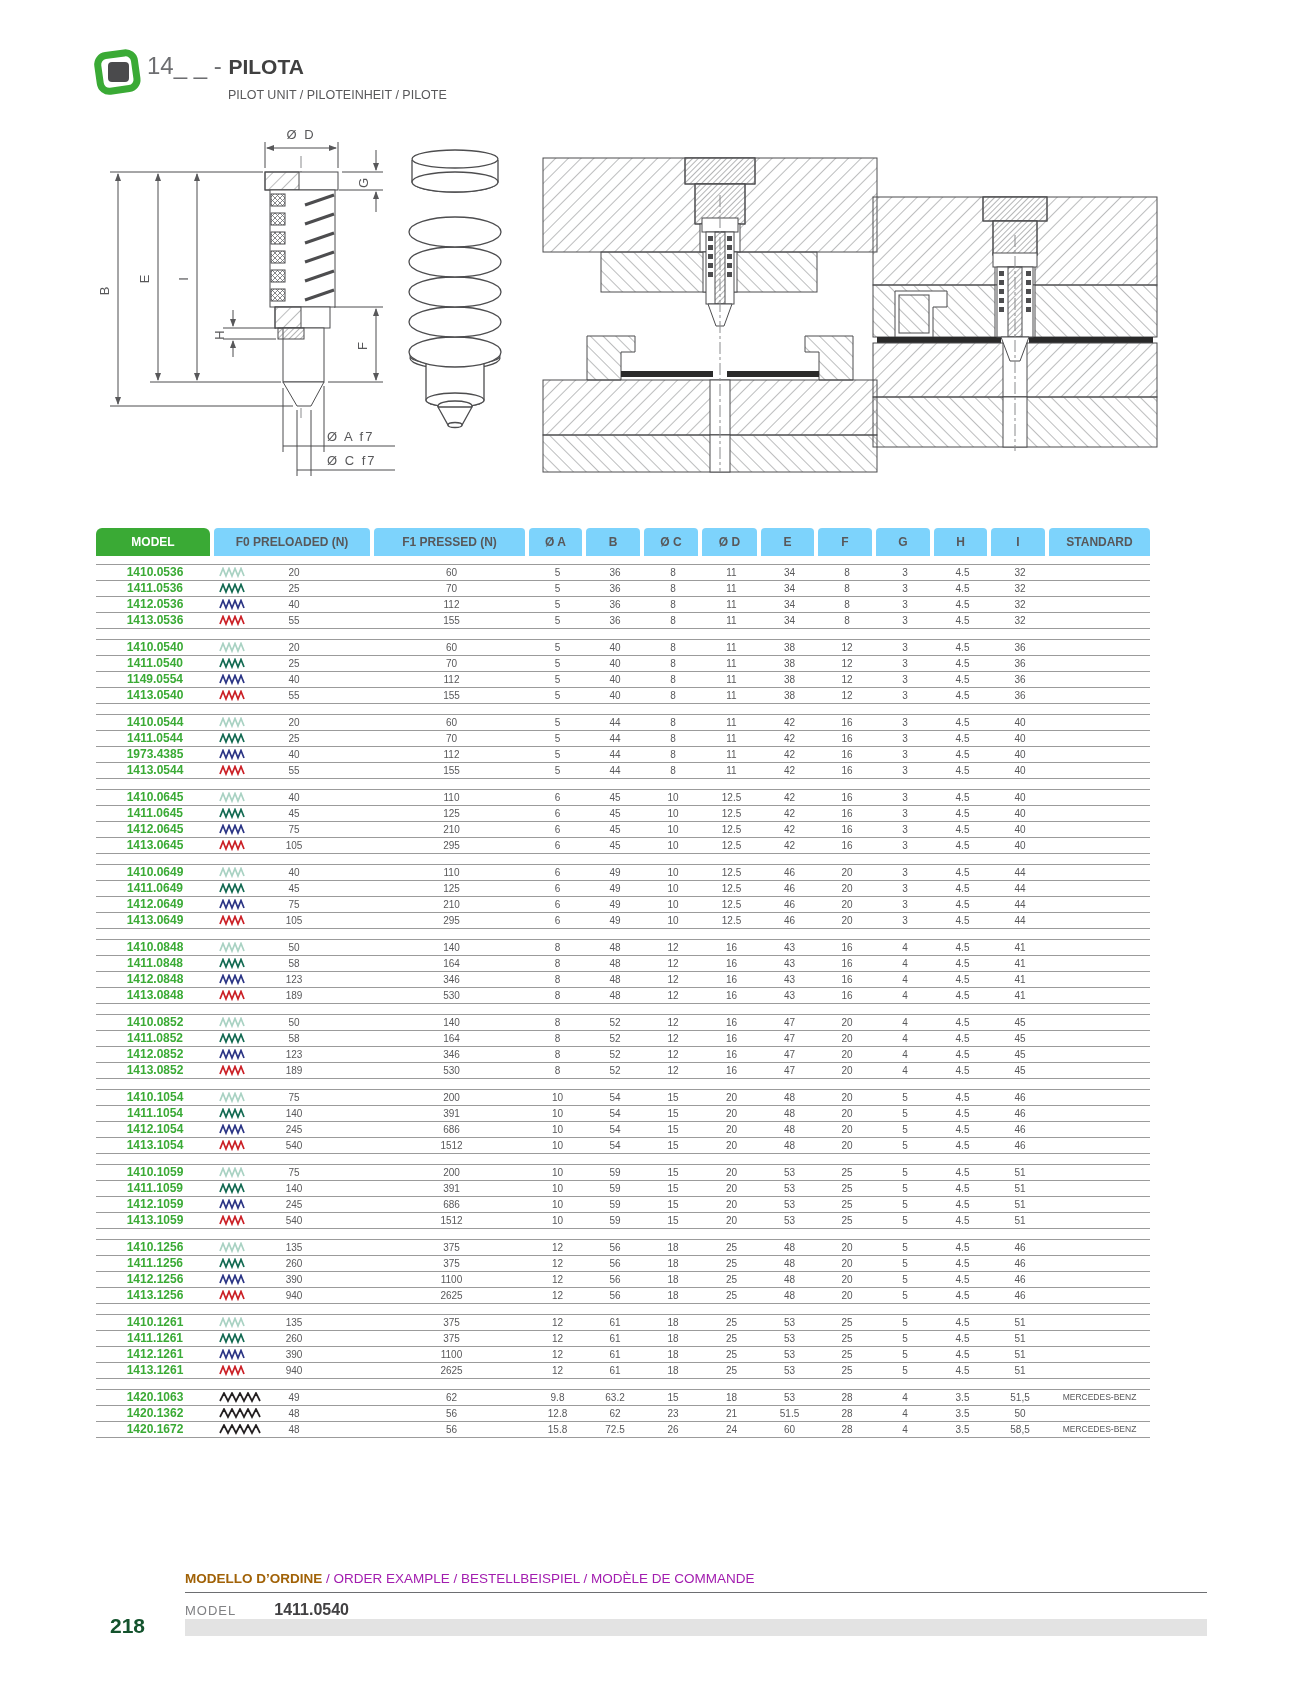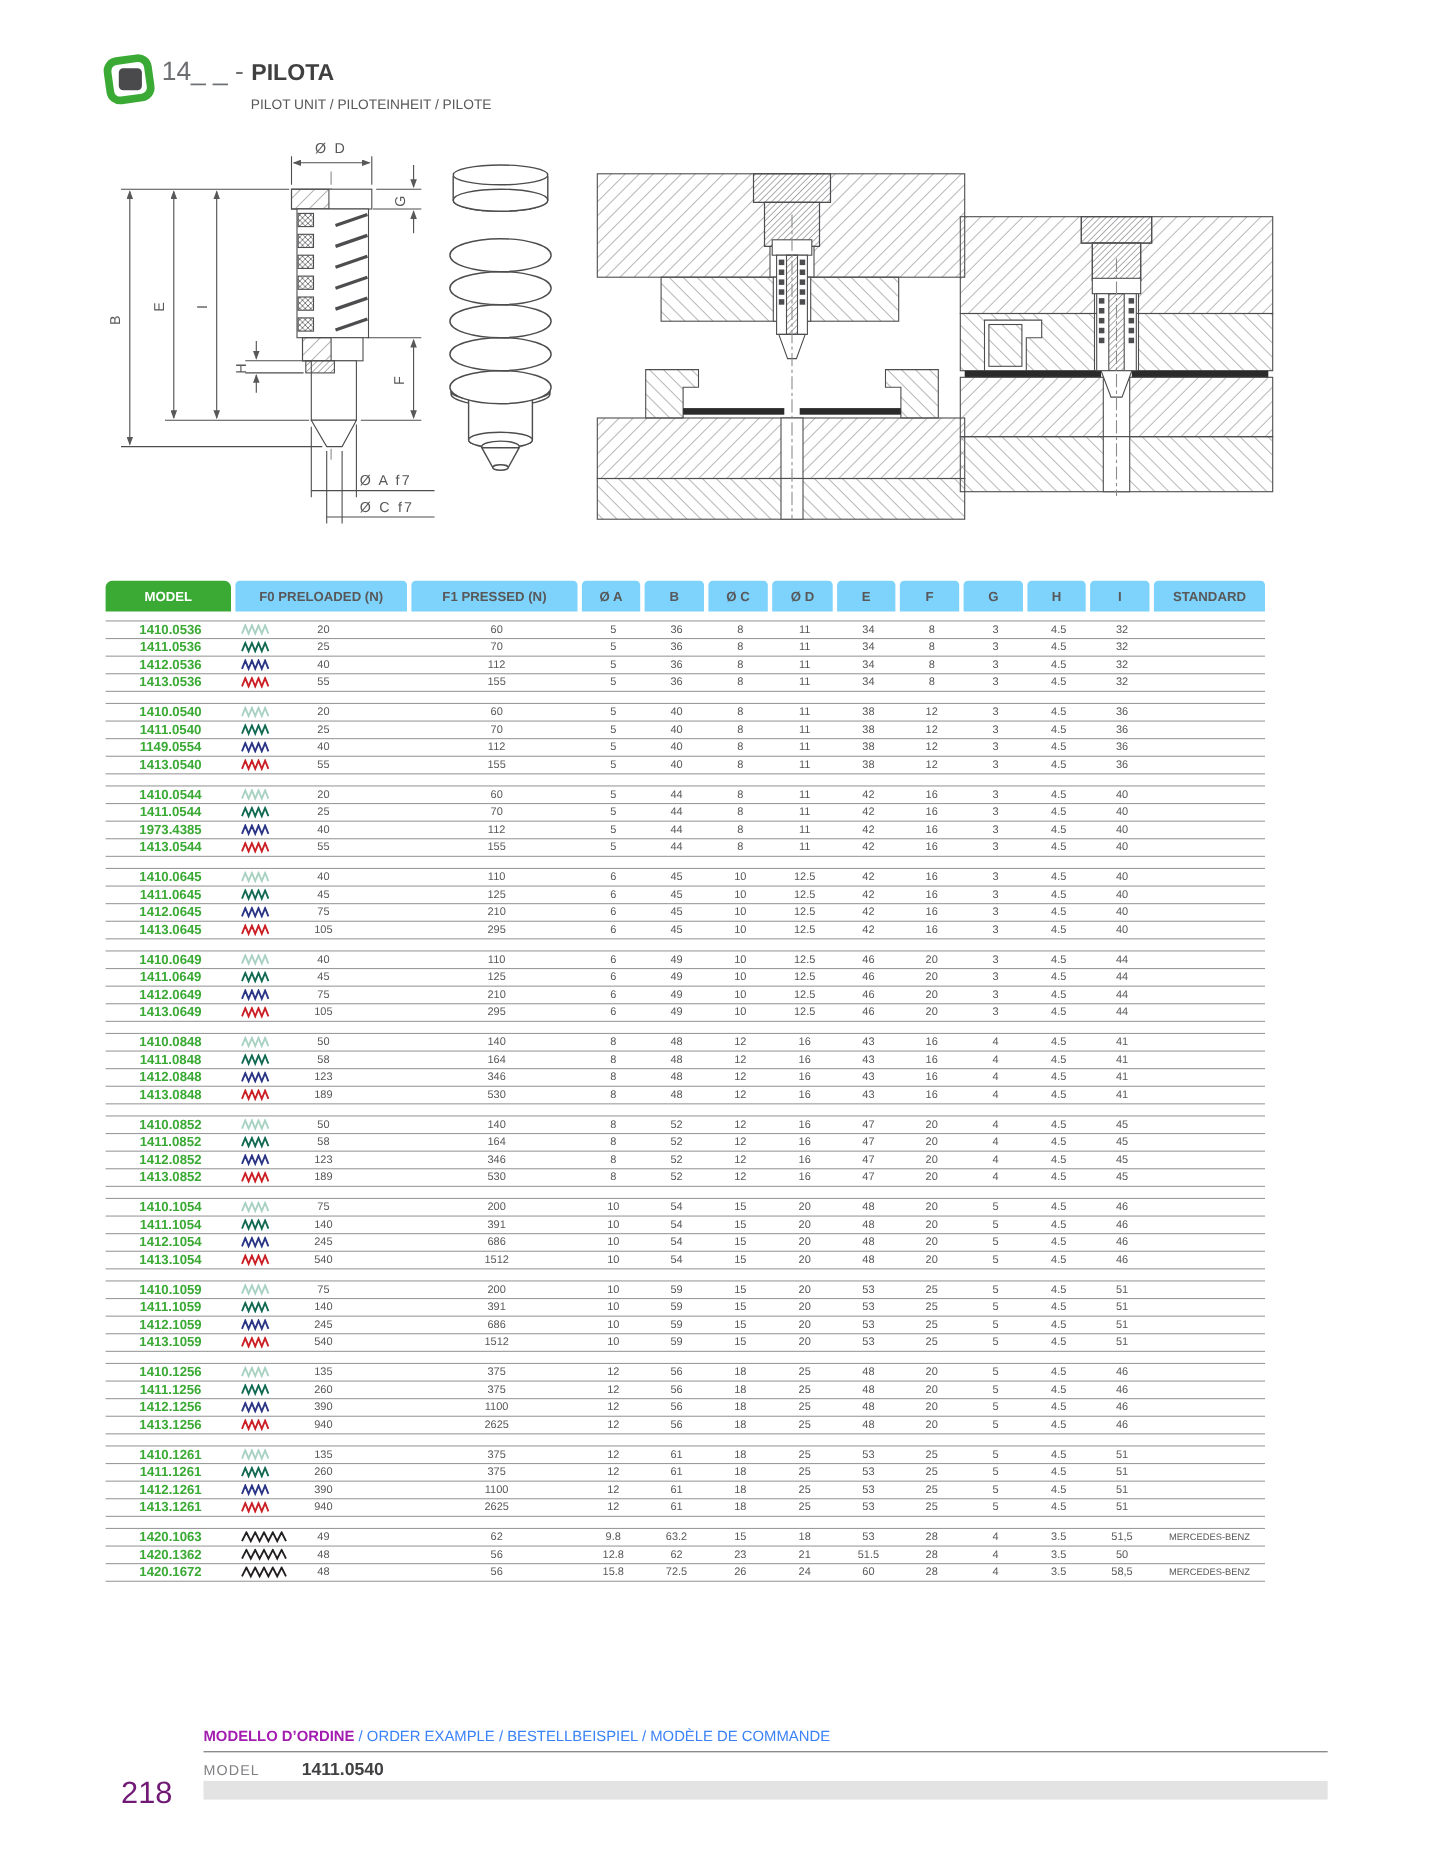--- a/index.html
+++ b/index.html
@@ -32,27 +32,27 @@
   .tgroup{border-top:1px solid #9b9b9b;margin-bottom:10px;}
   .trow{height:16px;border-bottom:1px solid #9b9b9b;align-items:center;box-sizing:border-box;}
   .tcell{text-align:center;font-size:10px;color:#58585a;line-height:15px;}
   .tcell.model{color:#3aaa35;font-weight:bold;font-size:12px;}
   .tcell.f0{position:relative;}
   .spring-holder{position:absolute;left:5px;top:2px;height:11px;display:flex;align-items:center;}
   .tcell.std{font-size:8.5px;}
 
   
   #order-heading{left:185px;top:1571px;font-size:13.5px;white-space:nowrap;}
-  #order-heading .bold{font-weight:bold;color:#a21caf;}
-  #order-heading .rest{color:#3b82f6;}
+  #order-heading .bold{font-weight:bold;color:#a16207;}
+  #order-heading .rest{color:#a21caf;}
   #order-rule{left:185px;top:1592px;width:1022px;height:1px;background:#6d6e71;}
   #order-model{left:185px;top:1601px;white-space:nowrap;}
   #order-model .lbl{font-size:13px;color:#808184;letter-spacing:1px;}
   #order-model .val{font-size:16px;font-weight:bold;color:#414042;margin-left:38px;}
-  #page-num{left:110px;top:1614px;font-size:28px;font-weight:normal;color:#701a75;}
+  #page-num{left:110px;top:1614px;font-size:21px;font-weight:bold;color:#14532d;}
   #footer-bar{left:185px;top:1619px;width:1022px;height:17px;background:#e3e3e3;}
 </style>
 </head>
 <body>
 
 <svg width="0" height="0" style="position:absolute" aria-hidden="true">
   <defs>
     <pattern id="h45" patternUnits="userSpaceOnUse" width="9" height="9" patternTransform="rotate(45)">
       <line x1="0" y1="0" x2="0" y2="9" stroke="#7a7b7d" stroke-width="1"></line>
     </pattern>

